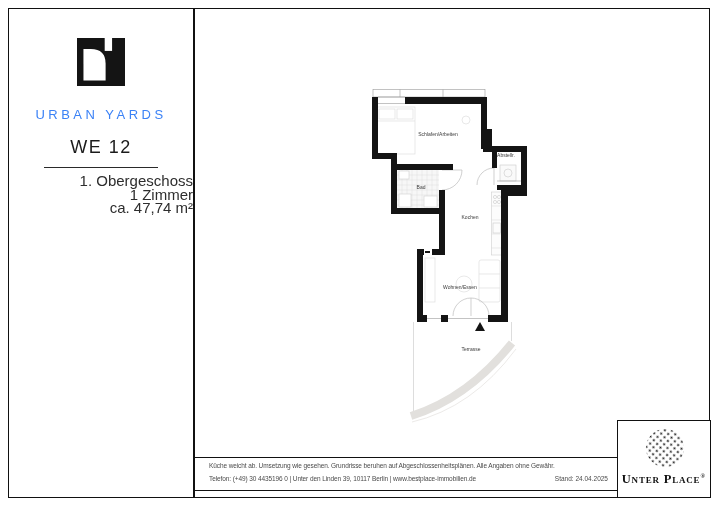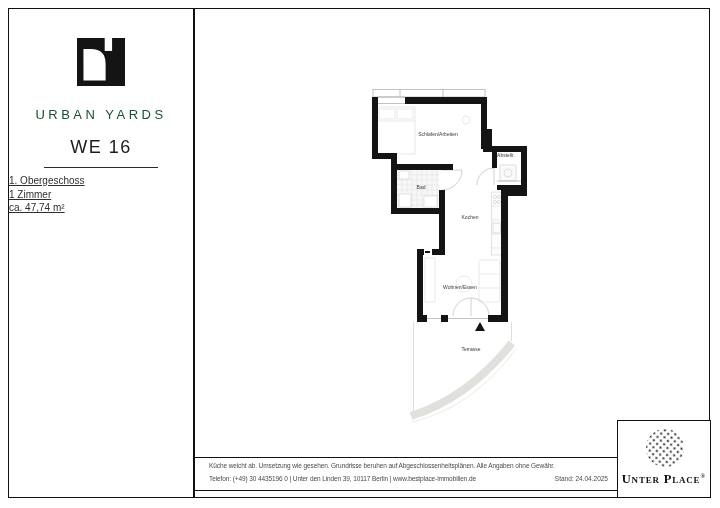--- a/index.html
+++ b/index.html
@@ -7,26 +7,26 @@
          font-family:"Liberation Sans",sans-serif;color:#1b1b1b;}
   
   .frame{position:absolute;left:8px;top:8px;width:702px;height:490px;border:1.5px solid #111;box-sizing:border-box;}
   .v-divider{position:absolute;left:193px;top:8px;width:1.5px;height:490px;background:#111;}
   .rule-top{position:absolute;left:194px;top:457px;width:423px;height:1px;background:#111;}
   .rule-bottom{position:absolute;left:194px;top:490px;width:423px;height:1px;background:#111;}
   
   .sidebar{position:absolute;left:9px;top:8px;width:184px;height:490px;}
   .logo{position:absolute;left:68px;top:30px;width:48px;height:48px;}
   .brand{position:absolute;left:0;top:99px;width:184px;text-align:center;
-         font-size:13px;letter-spacing:3.5px;font-weight:500;color:#14532d;}
+         font-size:13px;letter-spacing:3.5px;font-weight:500;color:#3b82f6;}
   .unit{position:absolute;left:0;top:129px;width:184px;text-align:center;
         font-size:18px;letter-spacing:1.5px;color:#1b1b1b;}
   .side-rule{position:absolute;left:35px;top:159px;width:114px;height:1px;background:#2a2a2a;}
-  .info{position:absolute;left:0;top:166px;width:184px;text-align:left;
-        font-size:10px;line-height:13.5px;color:#2e2e2e;text-decoration:underline;}
+  .info{position:absolute;left:0;top:166px;width:184px;text-align:right;
+        font-size:15px;line-height:13.5px;color:#2e2e2e;}
   .buildings{position:absolute;left:0px;top:352px;width:184px;height:140px;}
   
   .plan{position:absolute;left:355px;top:82px;width:190px;height:360px;}
   .plan text{font-family:"Liberation Sans",sans-serif;font-size:5px;fill:#3a3a3a;}
   
   .disclaimer{position:absolute;left:209px;top:462px;width:330px;font-size:6.5px;
               letter-spacing:-0.1px;color:#4a4a4a;white-space:nowrap;}
   .contact{position:absolute;left:209px;top:475px;width:330px;font-size:6.5px;
            letter-spacing:-0.1px;color:#4a4a4a;white-space:nowrap;}
   .stand{position:absolute;left:470px;top:475px;width:138px;text-align:right;
@@ -49,21 +49,21 @@
   <div class="rule-top"></div>
   <div class="rule-bottom"></div>
 
   <div class="sidebar">
     <svg class="logo" viewBox="0 0 52 52">
       <rect width="52" height="52" fill="#141414"></rect>
       <path d="M7 46 V12 H15 Q31 12 31 28 V46 Z" fill="#ffffff"></path>
       <rect x="30" y="0" width="8" height="14" fill="#ffffff"></rect>
     </svg>
     <div class="brand">URBAN YARDS</div>
-    <div class="unit">WE 16</div>
+    <div class="unit">WE 12</div>
     <div class="side-rule"></div>
     <div class="info">
       <div>1. Obergeschoss</div>
       <div>1 Zimmer</div>
       <div>ca. 47,74 m²</div>
     </div>
 
     <svg class="buildings" viewBox="0 30 184 140">
 
       <g stroke="#e2dfdc" stroke-width="0.6">

